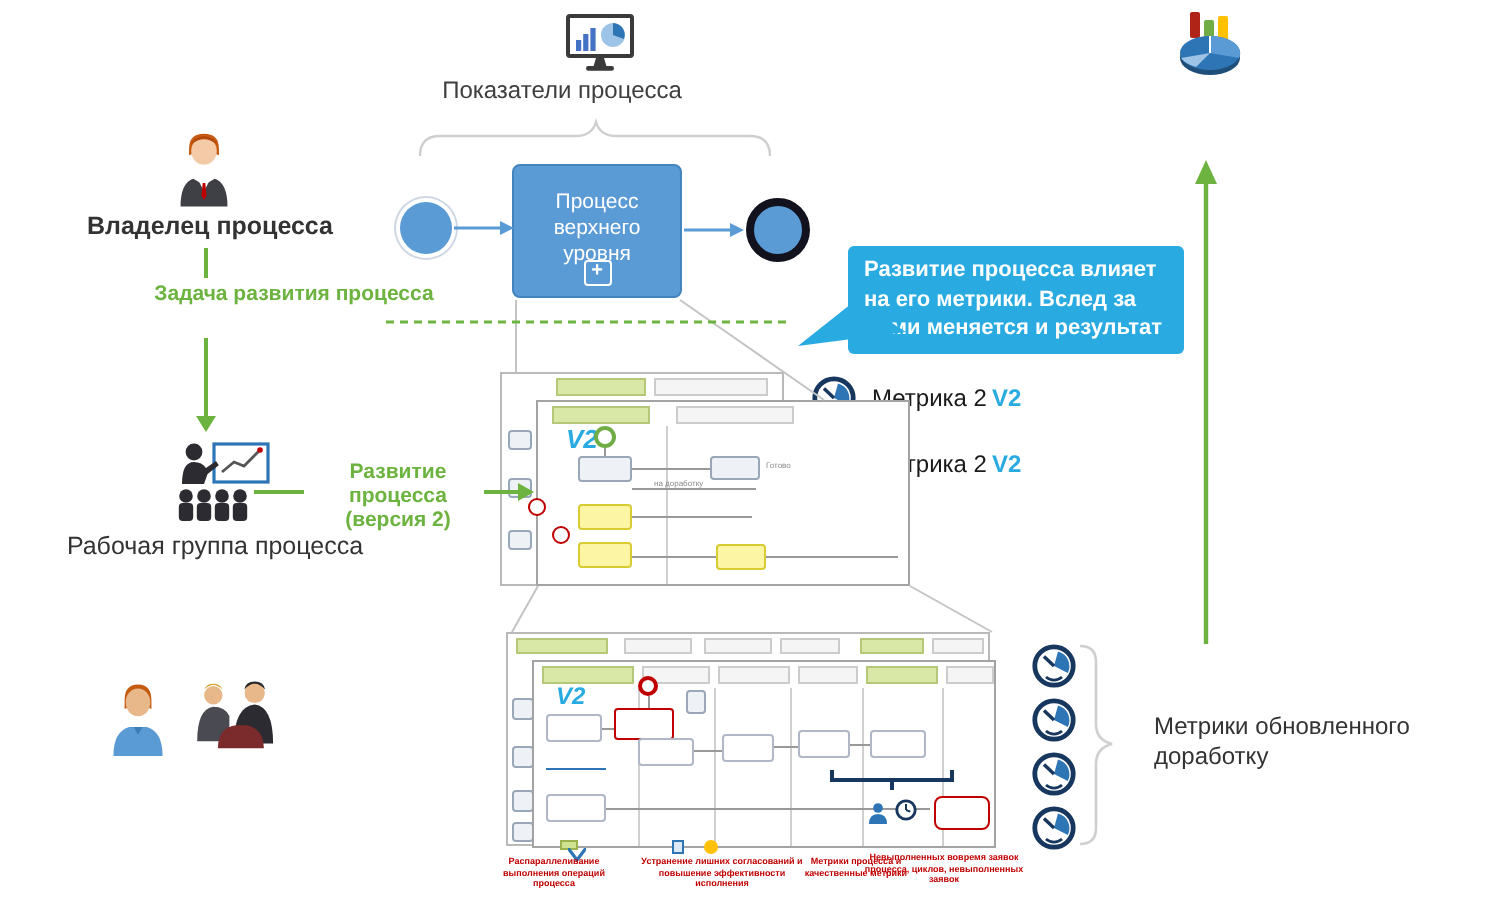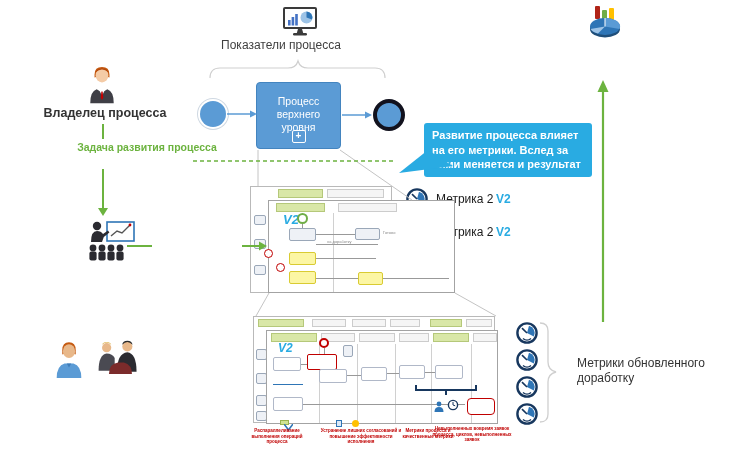--- a/index.html
+++ b/index.html
@@ -98,21 +98,26 @@
       <circle cx="9" cy="28" r="3.4"></circle>
         <rect x="5.4" y="31.5" width="7.2" height="9" rx="2"></rect>
       <circle cx="18" cy="28" r="3.4"></circle>
         <rect x="14.4" y="31.5" width="7.2" height="9" rx="2"></rect>
       <circle cx="27" cy="28" r="3.4"></circle>
         <rect x="23.4" y="31.5" width="7.2" height="9" rx="2"></rect>
       <circle cx="36" cy="28" r="3.4"></circle>
         <rect x="32.4" y="31.5" width="7.2" height="9" rx="2"></rect>
     </g>
   </svg>
-
+  <div class="abs lbl-main" style="left:25px; top:266px; width:165px;">Рабочая группа процесса</div>
+
+  <div class="abs green-txt" style="left:153px; top:230px; width:92px;">
+    <div>Развитие процесса</div>
+    <div>(версия 2)</div>
+  </div>
 
   <svg class="abs" style="left:52px; top:340px;" width="34" height="38" viewBox="0 0 30 34">
     <path d="M9,9 Q9,2 15,2 Q21,2 21,9 L21,13 Q15,9.5 9,13 Z" fill="#C55A11"></path>
     <ellipse cx="15" cy="10" rx="5.5" ry="6.2" fill="#E8B88A"></ellipse>
     <path d="M4,34 Q4,23 11,21 L19,21 Q26,23 26,34 Z" fill="#5B9BD5"></path>
     <path d="M13,21 L15,24.5 L17,21 Z" fill="#3E7CB8"></path>
   </svg>
   <svg class="abs" style="left:94px; top:338px;" width="46" height="40" viewBox="0 0 40 34">
     <circle cx="11" cy="8" r="4" fill="#E8B88A"></circle>
     <path d="M7,5.5 Q11,1.5 15,5.5 Q14,3 11,3 Q8,3 7,5.5 Z" fill="#D6A52B"></path>

